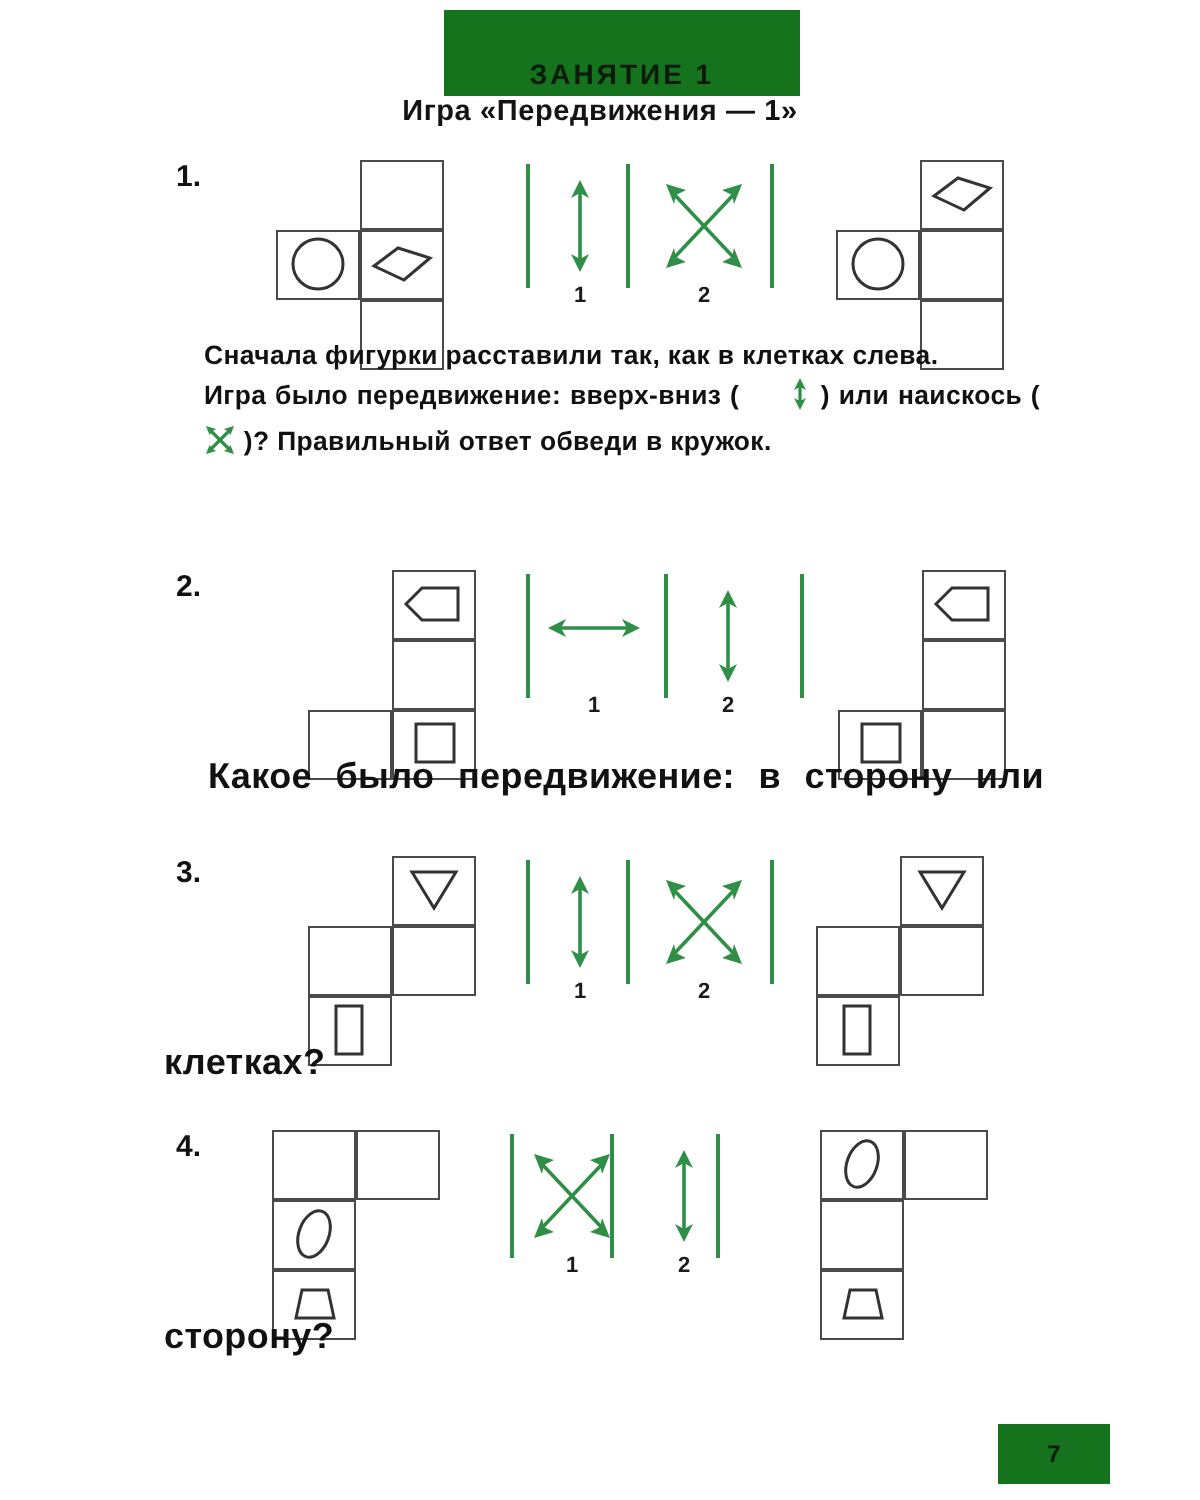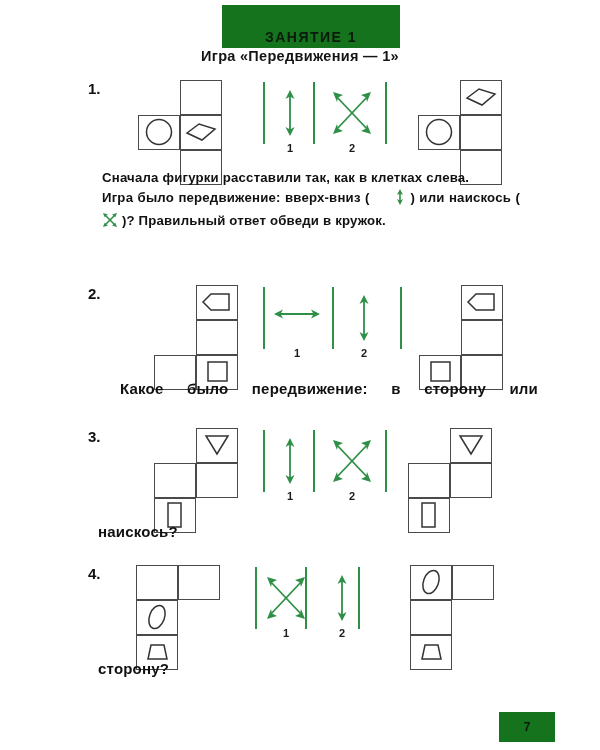--- a/index.html
+++ b/index.html
@@ -113,23 +113,23 @@
   }
   .indent {
     text-indent: 20px;
   }
   .inline-ico {
     display: inline-block;
     vertical-align: -3px;
   }
   .question {
     position: absolute;
-    left: 98px;
+    left: 82px;
     width: 440px;
-    font-size: 15px;
+    font-size: 18px;
     line-height: 21px;
     font-weight: bold;
     color: #111;
     letter-spacing: 0.2px;
   }
   .q-first {
     text-indent: 22px;
     text-align: justify;
     text-align-last: justify;
   }
@@ -358,21 +358,21 @@
     <div class="cell" style="left:42px;top:35px"></div>
     <div class="cell" style="left:0px;top:70px">
       <svg width="40" height="32" viewBox="0 0 40 32">
           <rect x="13" y="4" width="13" height="24" fill="none" stroke="#333" stroke-width="1.5"></rect>
         </svg>
     </div>
   </div>
 </div>
 
 <div class="question" style="top:521px">
-  <div class="q-rest">наискось?</div>
+  <div class="q-rest">клетках?</div>
 </div>
 
 <div class="exercise" style="top:565px;height:85px">
   <span class="ex-number">4.</span>
 
   <div class="fig" style="left:136px;top:0;width:90px;height:105px">
     <div class="cell" style="left:0px;top:0px"></div>
     <div class="cell" style="left:42px;top:0px"></div>
     <div class="cell" style="left:0px;top:35px">
       <svg width="40" height="32" viewBox="0 0 40 32">

